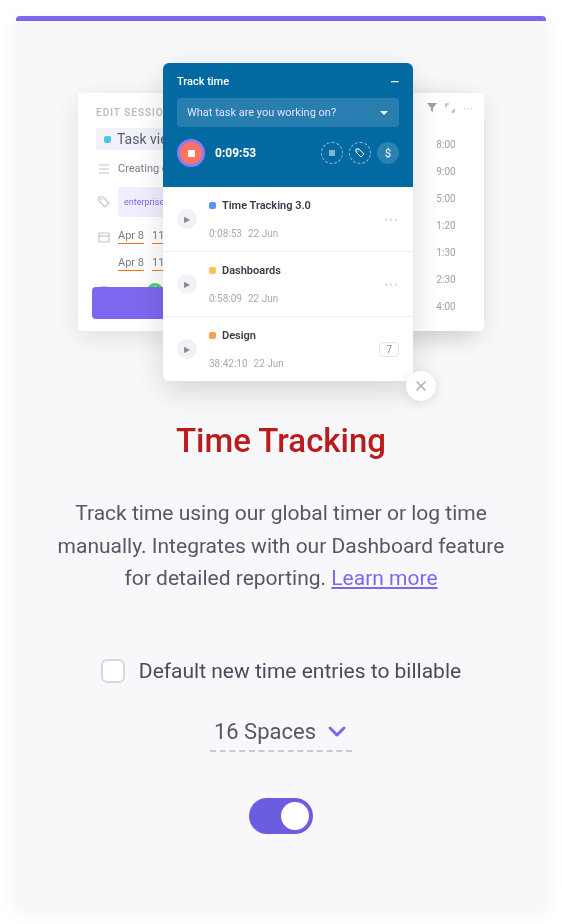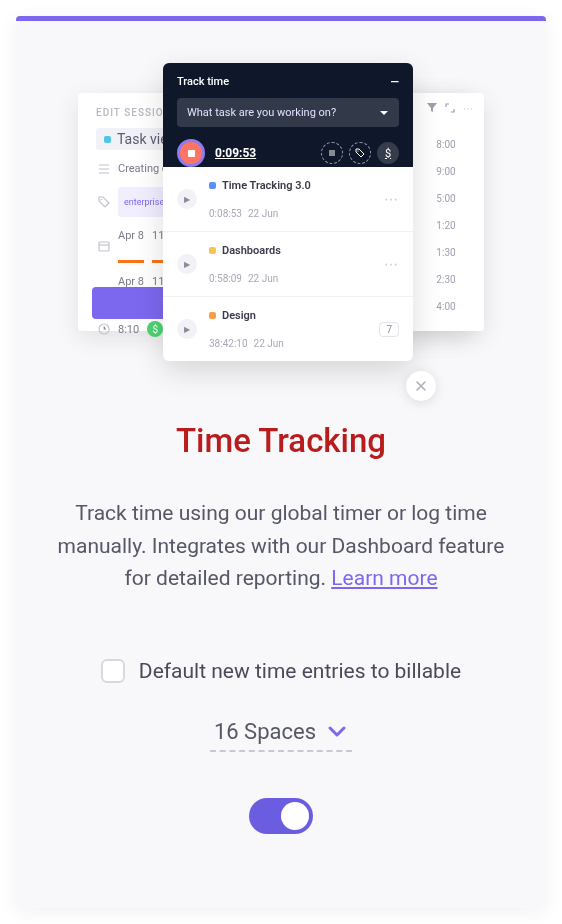--- a/index.html
+++ b/index.html
@@ -42,21 +42,21 @@
 }
 .pill {
   display:inline-flex; align-items:center;
   background:#f1f2f8; border-radius:3px;
   padding:3px 8px; font-size:14px; color:#5a5c70;
 }
 .pill .sq { width:7px; height:7px; border-radius:2px; margin-right:6px; }
 .row { display:flex; align-items:center; margin-top:12px; color:#7a7c8c; font-size:11px; }
 .row .ico { width:16px; color:#c2c3cf; margin-right:6px; display:flex; align-items:center; justify-content:center;}
 .tag-ent { display:inline-block; background:#f1eeff; color:#7b68ee; font-size:9px; border-radius:3px; padding:10px 6px; }
-.uline { border-bottom:3px solid #f97316; padding-bottom:18px; }
+.uline { border-bottom:1px solid #f97316; padding-bottom:1px; }
 .save-btn {
   position:absolute; left:14px; right:14px; bottom:12px;
   background:#7b68ee; color:#fff; text-align:center;
   font-size:12px; font-weight:500; padding:9px 0; border-radius:4px;
 }
 .dollar-circ {
   width:16px; height:16px; border-radius:50%; background:#4cd471;
   color:#fff; font-size:10px; display:inline-flex; align-items:center; justify-content:center;
   margin-left:8px;
 }
@@ -71,25 +71,25 @@
   position:absolute; top:10px; right:10px; display:flex; gap:8px; color:#c2c3cf; font-size:10px;
 }
 .time-col .t { color:#9fa0ae; font-size:10px; text-align:center; padding:8px 0; }
 
 .panel-front {
   position:absolute; top:42px; left:147px;
   width:250px; background:#fff;
   border-radius:6px; box-shadow:0 10px 30px rgba(0,0,0,0.14);
   overflow:hidden;
 }
-.pf-head { background:#0f172a; color:#fff; padding:12px 14px 0; }
+.pf-head { background:#0369a1; color:#fff; padding:12px 14px 20px; }
 .pf-title-row { display:flex; justify-content:space-between; align-items:center; font-size:11px; font-weight:500; margin-bottom:10px;}
 .pf-field { background:rgba(255,255,255,0.15); border-radius:4px; padding:8px 10px; font-size:11px; color:#e4e0ff; margin-bottom:8px; display:flex; align-items:center; justify-content:space-between;}
 .pf-field2 { background:rgba(255,255,255,0.15); border-radius:4px; padding:8px 10px; font-size:11px; color:#e4e0ff; display:flex; align-items:center; gap:6px;}
-.pf-timer-row { display:flex; align-items:center; justify-content:space-between; margin-top:12px;text-decoration:underline;}
+.pf-timer-row { display:flex; align-items:center; justify-content:space-between; margin-top:12px;}
 .pf-timer-left { display:flex; align-items:center; gap:10px;}
 .stop-btn {
   width:28px; height:28px; border-radius:50%; background:#ff7561; border:3px solid #8c7cf0;
   display:flex; align-items:center; justify-content:center;
 }
 .stop-btn .sq { width:7px; height:7px; background:#fff; border-radius:1px;}
 .elapsed { font-weight:700; font-size:12px; color:#fff;}
 .pf-circles { display:flex; gap:6px; }
 .pf-circ { width:22px; height:22px; border-radius:50%; border:1px dashed rgba(255,255,255,0.55); display:flex; align-items:center; justify-content:center; font-size:11px; color:#fff;}
 .pf-circ.solid { border-style:none; background:rgba(255,255,255,0.16);}

